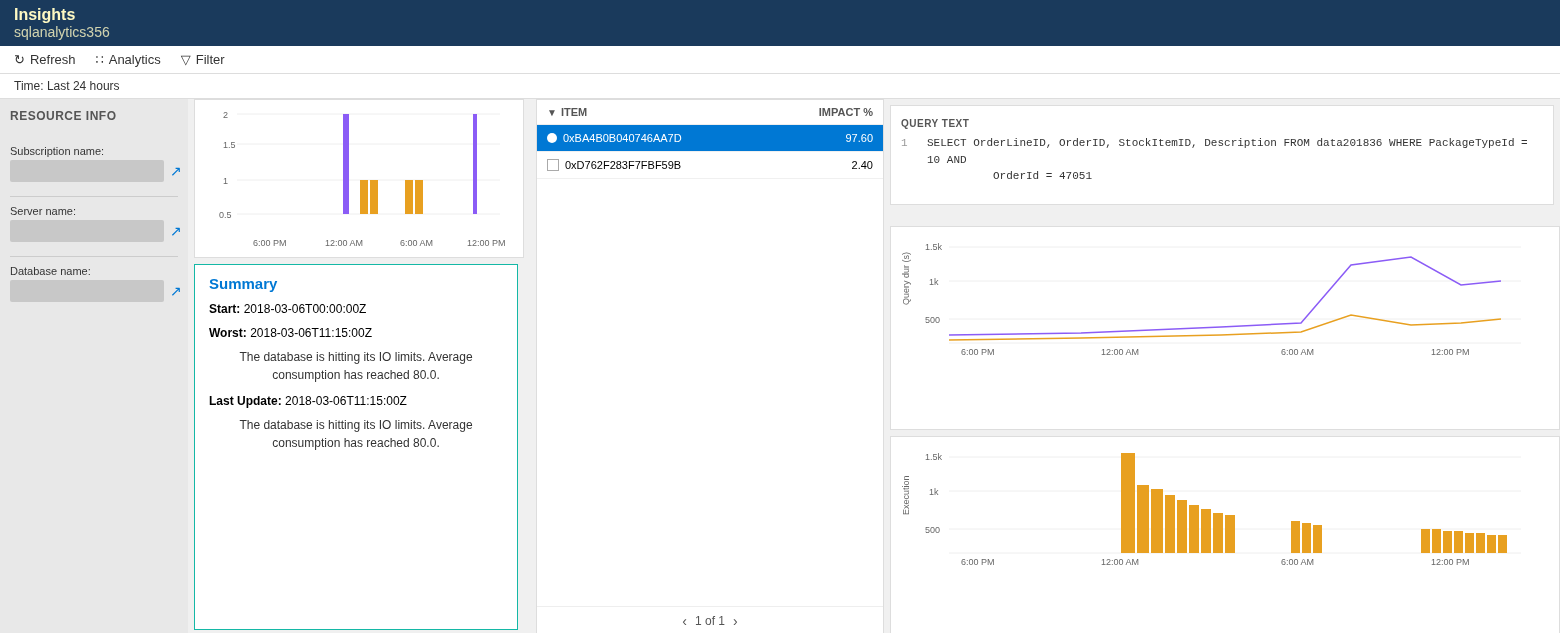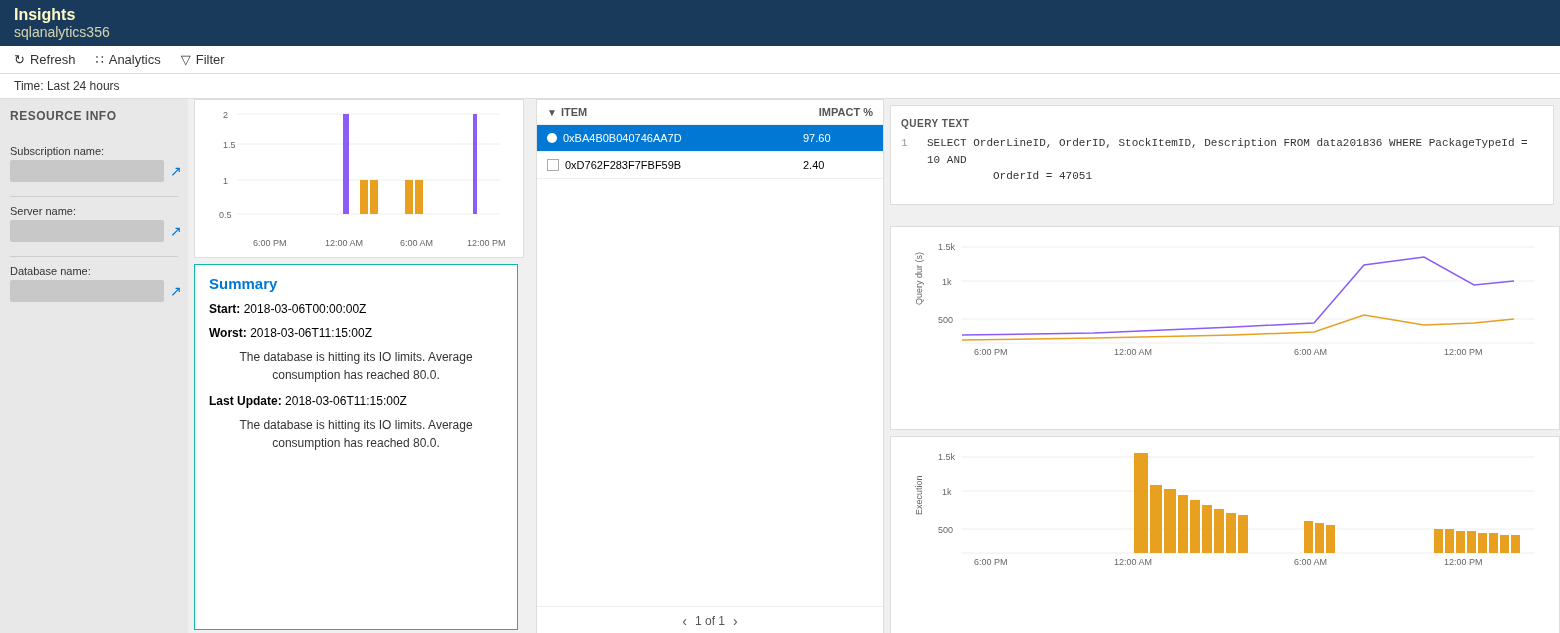--- a/index.html
+++ b/index.html
@@ -35,21 +35,21 @@
     .section-header { font-size: 10px; font-weight: 600; color: #555; text-transform: uppercase; padding: 6px 10px; border-bottom: 1px solid #eee; letter-spacing: 0.5px; }
 
     
     .item-list-area { background: white; border: 1px solid #ddd; flex: 1; margin-left: 6px; overflow: hidden; display: flex; flex-direction: column; }
     .item-list-header { display: flex; padding: 6px 10px; border-bottom: 1px solid #eee; font-size: 11px; font-weight: 600; color: #555; }
     .item-list-header .col-item { flex: 1; display: flex; align-items: center; gap: 4px; }
     .item-list-header .col-impact { width: 70px; text-align: right; }
     .item-row { display: flex; align-items: center; padding: 7px 10px; border-bottom: 1px solid #f0f0f0; cursor: pointer; font-size: 11px; }
     .item-row.selected { background: #0078d4; color: white; }
     .item-row .col-item { flex: 1; display: flex; align-items: center; gap: 6px; }
-    .item-row .col-impact { width: 70px; }
+    .item-row .col-impact { width: 70px; text-align: right; }
     .item-dot { width: 10px; height: 10px; border-radius: 50%; background: #0078d4; flex-shrink: 0; }
     .item-row.selected .item-dot { background: white; }
     .item-checkbox { width: 12px; height: 12px; border: 1px solid #aaa; background: white; flex-shrink: 0; }
     .pagination { display: flex; align-items: center; justify-content: center; padding: 6px; gap: 8px; border-top: 1px solid #eee; font-size: 12px; color: #555; margin-top: auto; }
     .pagination-btn { cursor: pointer; color: #555; font-size: 14px; background: none; border: none; }
 
     
     .summary-panel { background: white; border: 1px solid #14b8a6; margin: 0 6px 6px 0; padding: 10px 14px; font-size: 12px; overflow-y: auto; }
     .summary-title { color: #0078d4; font-size: 15px; font-weight: 600; margin-bottom: 8px; }
     .summary-row { margin-bottom: 6px; line-height: 1.5; }
@@ -58,21 +58,21 @@
 
     
     .right-panel { width: 670px; flex-shrink: 0; display: flex; flex-direction: column; overflow: hidden; }
 
     .query-text-box { background: white; border: 1px solid #ddd; margin: 6px 6px 18px 0; padding: 12px 10px; flex-shrink: 0; min-height: 100px; }
     .query-text-title { font-size: 10px; font-weight: 600; color: #555; text-transform: uppercase; letter-spacing: 0.5px; margin-bottom: 6px; }
     .query-text-content { font-family: 'Courier New', monospace; font-size: 11px; color: #333; line-height: 1.5; display: flex; gap: 10px; }
     .query-line-num { color: #999; min-width: 16px; }
     .query-code { flex: 1; }
 
-    .chart-small { background: white; border: 1px solid #ddd; margin: 3px 0 3px 0; padding: 8px 23px; flex: 1; overflow: hidden; }
+    .chart-small { background: white; border: 1px solid #ddd; margin: 3px 0 3px 0; padding: 8px 10px; flex: 1; overflow: hidden; }
 
     
     svg { display: block; }
   </style>
 </head>
 <body>
 
 <div class="header">
   <div class="title">Insights</div>
   <div class="subtitle">sqlanalytics356</div>

